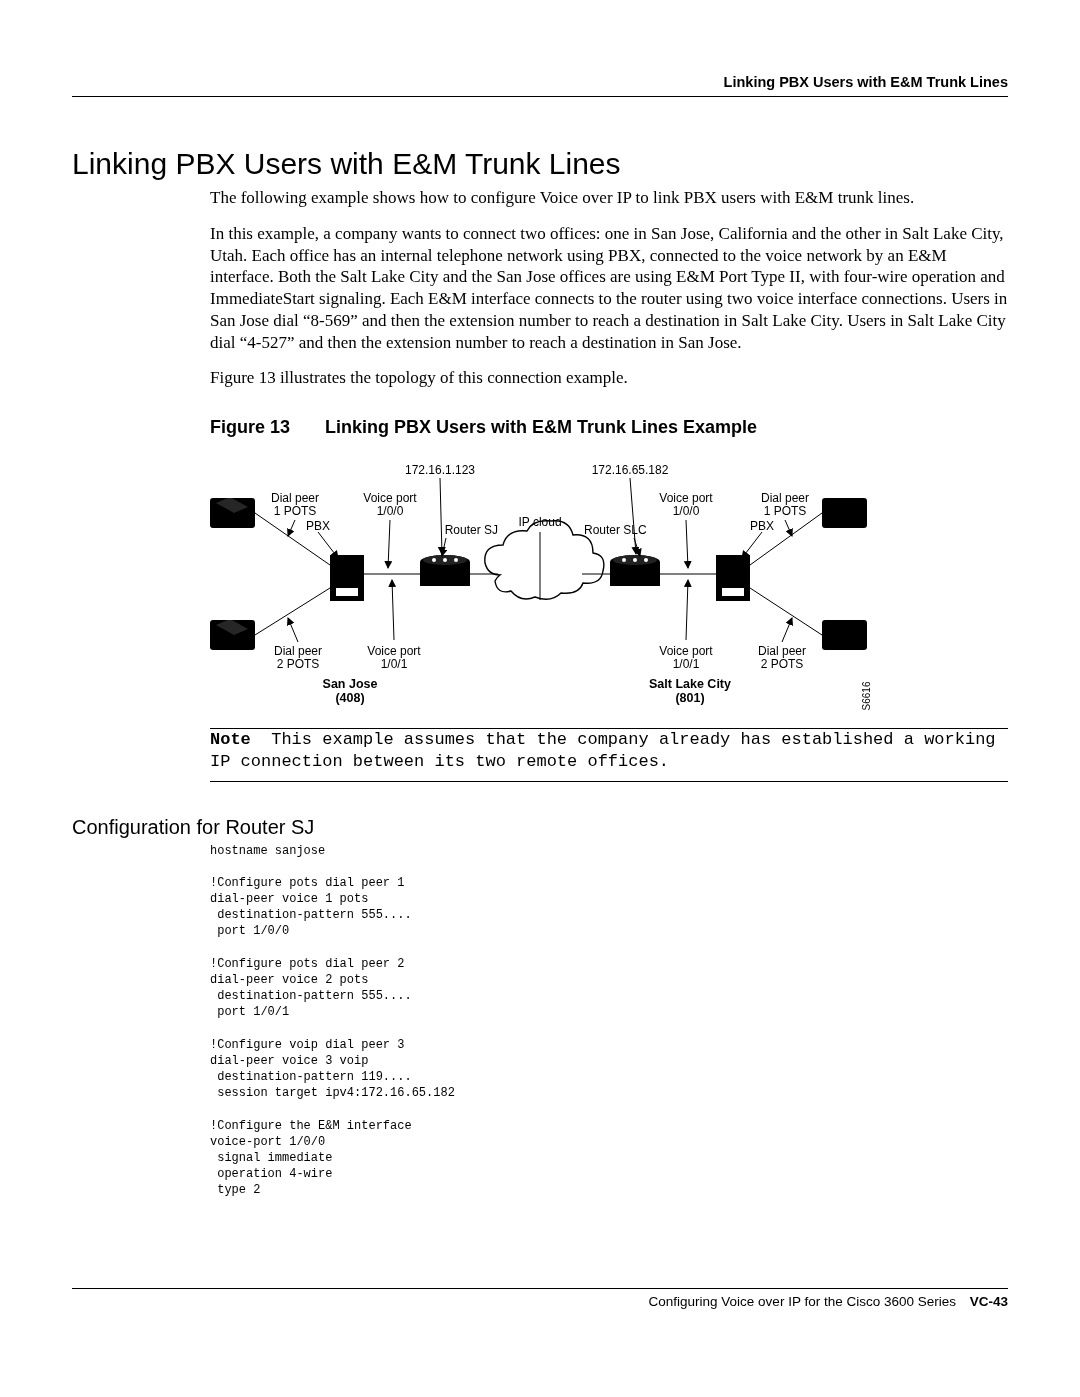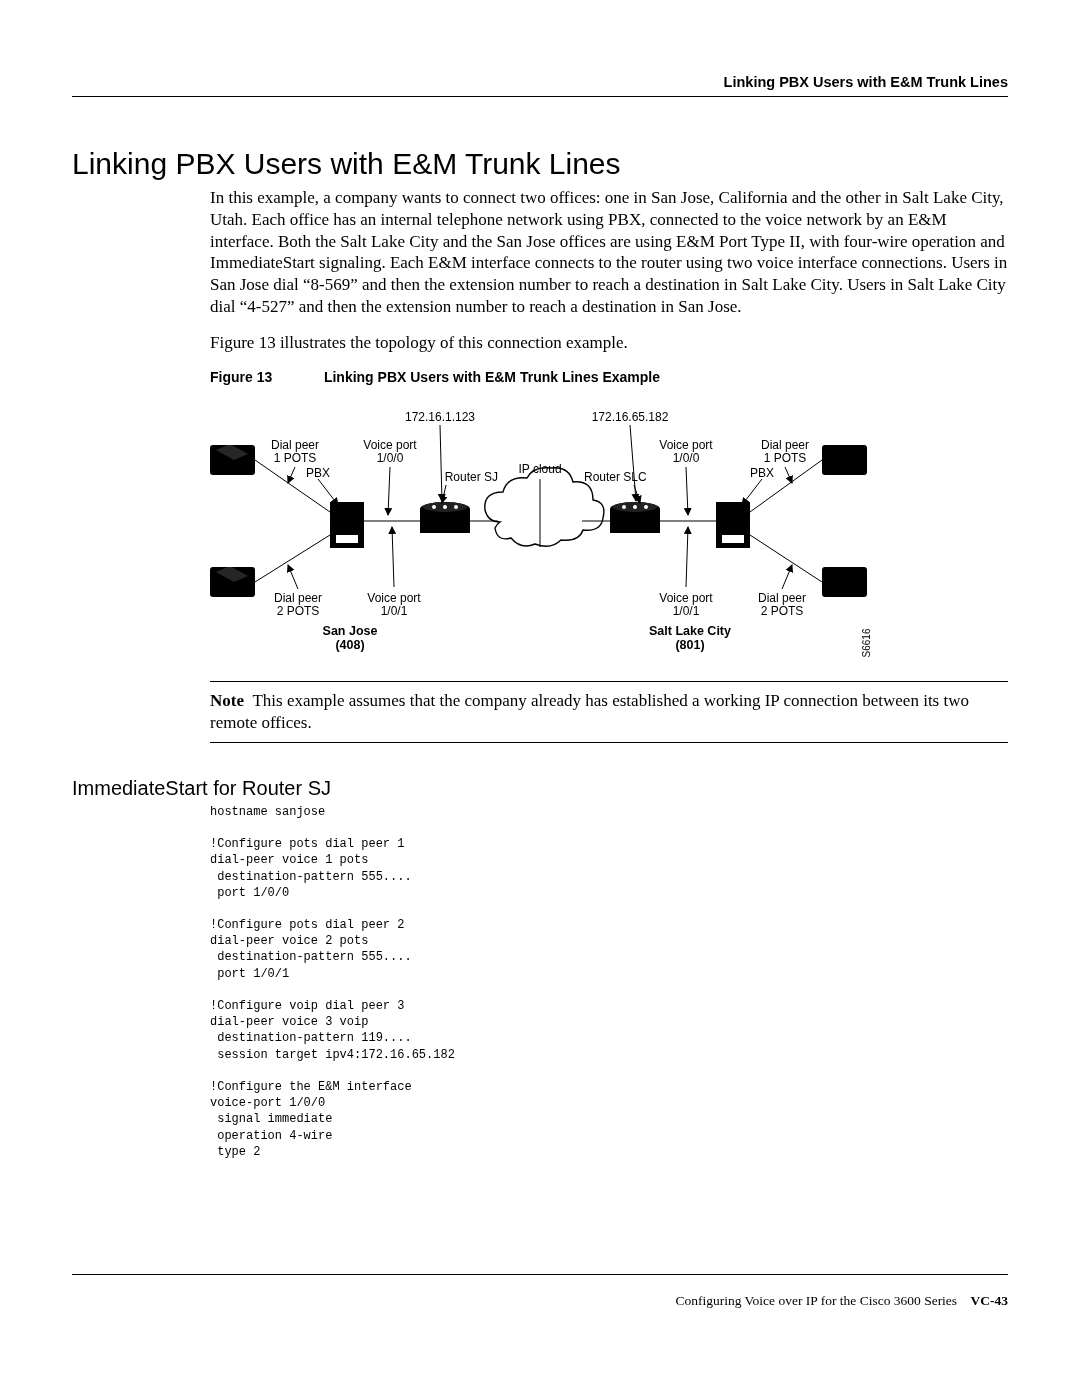--- a/index.html
+++ b/index.html
@@ -36,36 +36,36 @@
     margin-right: 0;
   }
   p.body {
     font-size: 17px;
     line-height: 1.28;
     margin: 0 0 14px 0;
   }
   .figure-caption {
     font-family: Arial, Helvetica, sans-serif;
     font-weight: bold;
-    font-size: 14px;
-    margin-top: 16px;
+    font-size: 18px;
+    margin-top: 28px;
     margin-bottom: 22px;
   }
   .figure-caption .fig-label { display:inline-block; width: 110px; }
   .diagram-wrap {
     margin-left: 138px;
     width: 700px;
   }
   svg.diag { display:block; }
   .note-rule {
     border-top: 1px solid #000;
-    margin-top: 14px;
-    padding-top: 8px;
+    margin-top: 8px;
     border-bottom: 1px solid #000;
     padding-bottom: 8px;
+    font-family: Liberation Mono, monospace;
   }
   .note-text {
     font-size: 17px;
     line-height: 1.28;
   }
   .note-text b { font-weight: bold; }
   h2.subsection {
     font-family: Arial, Helvetica, sans-serif;
     font-weight: normal;
     font-size: 20px;
@@ -78,40 +78,41 @@
     margin: 0;
     margin-left: 138px;
     white-space: pre;
   }
   .footer {
     position: absolute;
     left: 72px;
     right: 72px;
     bottom: 36px;
     border-top: 1px solid #000;
-    padding-top: 18px;
-    font-family: Liberation Serif, serif;
+    padding-top: 5px;
+    font-family: Liberation Sans, sans-serif;
     font-size: 13.5px;
     text-align: right;
   }
   .footer .pg { font-weight: bold; margin-left: 10px; }
   
   .svg-sans { font-family: Arial, Helvetica, sans-serif; }
   .svg-bold { font-weight: bold; }
 </style>
 </head>
 <body>
 
 <div class="page">
 
   <div class="running-header">Linking PBX Users with E&amp;M Trunk Lines</div>
 
   <h1 class="section-title">Linking PBX Users with E&amp;M Trunk Lines</h1>
 
   <div class="body-indent">
+    <p class="body">The following example shows how to configure Voice over IP to link PBX users with E&amp;M trunk lines.</p>
     <p class="body">In this example, a company wants to connect two offices: one in San Jose, California and the other in Salt Lake City, Utah. Each office has an internal telephone network using PBX, connected to the voice network by an E&amp;M interface. Both the Salt Lake City and the San Jose offices are using E&amp;M Port Type II, with four-wire operation and ImmediateStart signaling. Each E&amp;M interface connects to the router using two voice interface connections. Users in San Jose dial “8-569” and then the extension number to reach a destination in Salt Lake City. Users in Salt Lake City dial “4-527” and then the extension number to reach a destination in San Jose.</p>
     <p class="body">Figure 13 illustrates the topology of this connection example.</p>
 
     <div class="figure-caption">
       <span class="fig-label">Figure 13</span>
       <span>Linking PBX Users with E&amp;M Trunk Lines Example</span>
     </div>
   </div>
 
   <div class="diagram-wrap">
@@ -240,21 +241,21 @@
   </div>
 
   <div class="body-indent">
     <div class="note-rule">
       <span class="note-text">
         <b>Note</b>&nbsp;&nbsp;<span>This example assumes that the company already has established a working IP connection between its two remote offices.</span>
       </span>
     </div>
   </div>
 
-  <h2 class="subsection">ImmediateStart for Router SJ</h2>
+  <h2 class="subsection">Configuration for Router SJ</h2>
 
   <pre class="config">hostname sanjose
 
 !Configure pots dial peer 1
 dial-peer voice 1 pots
  destination-pattern 555....
  port 1/0/0
 
 !Configure pots dial peer 2
 dial-peer voice 2 pots

